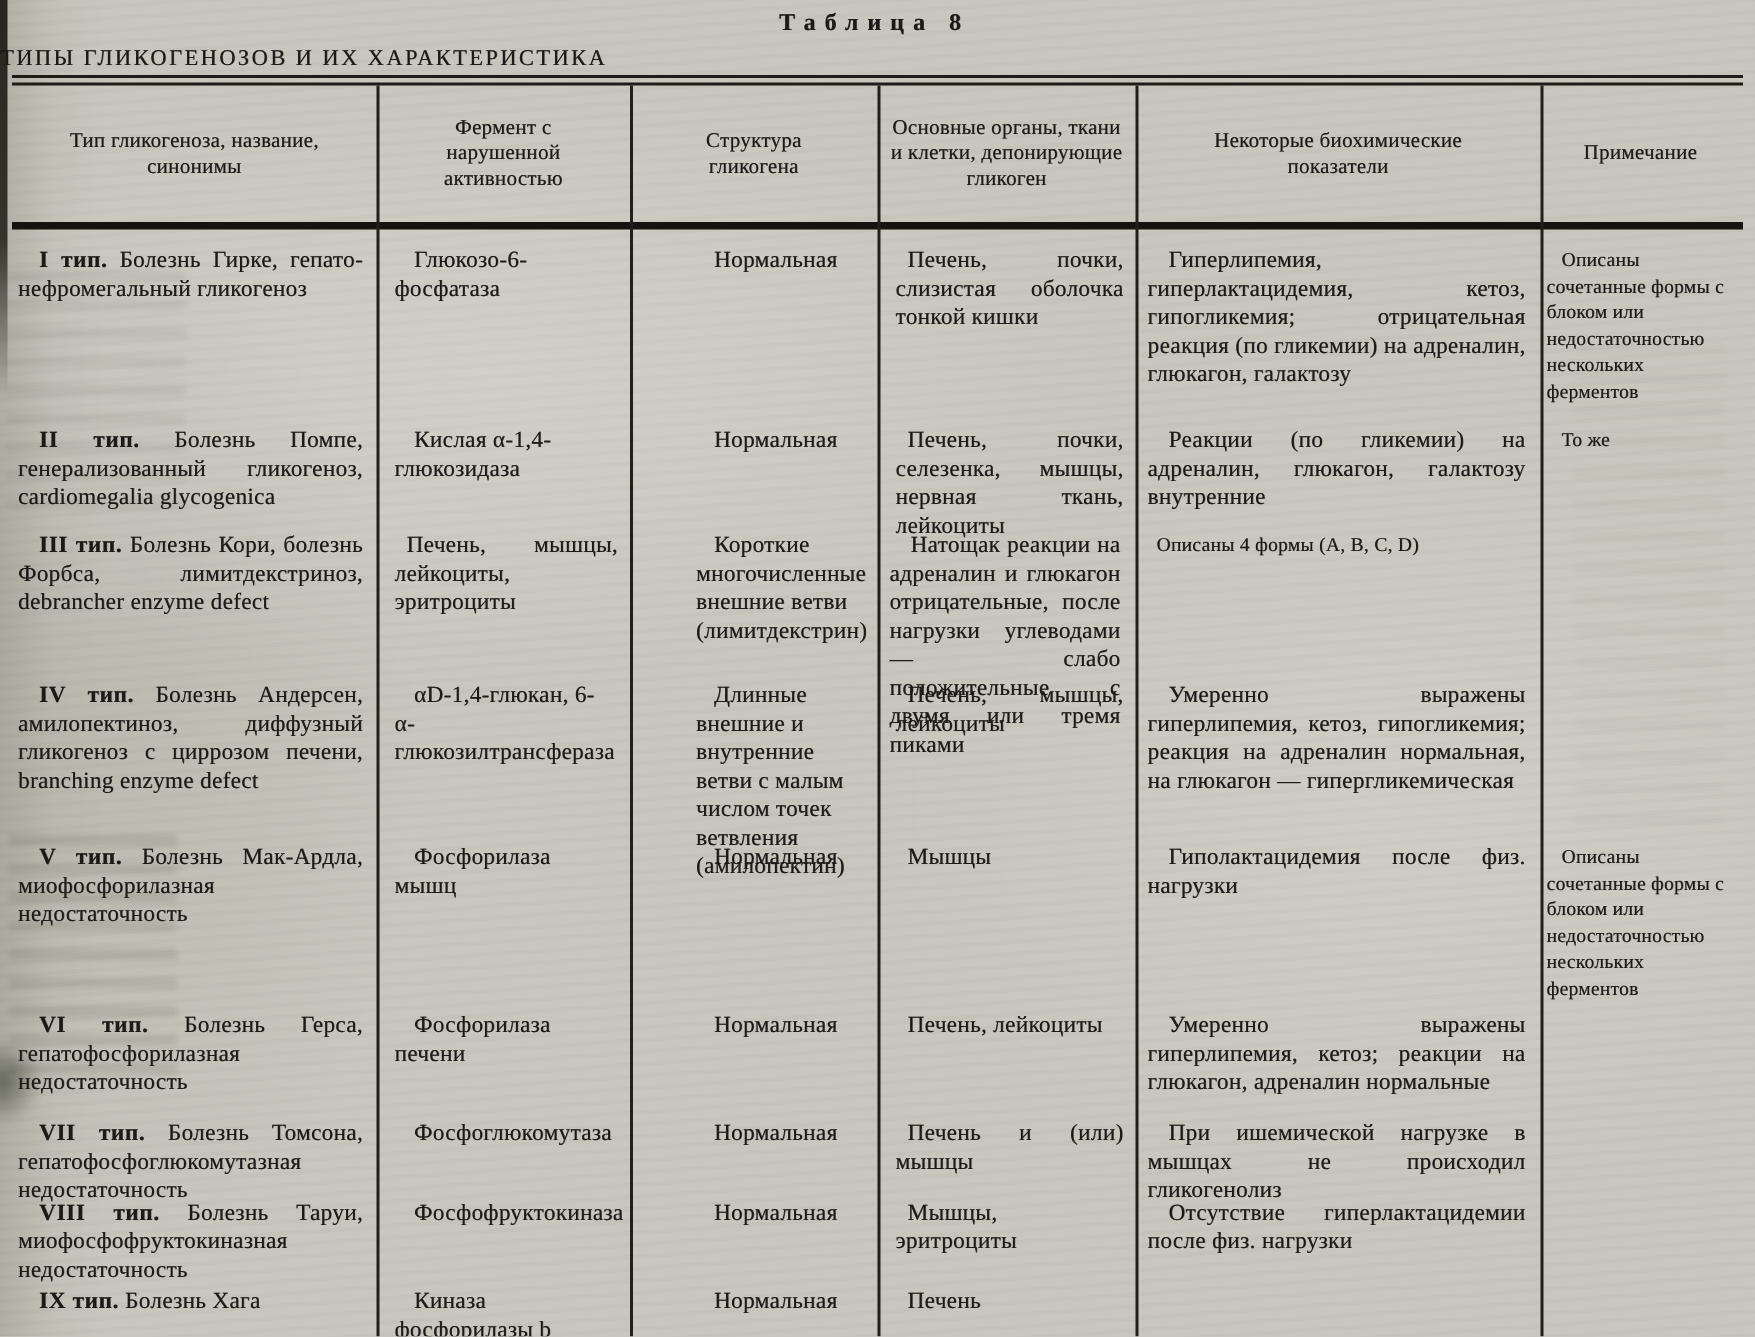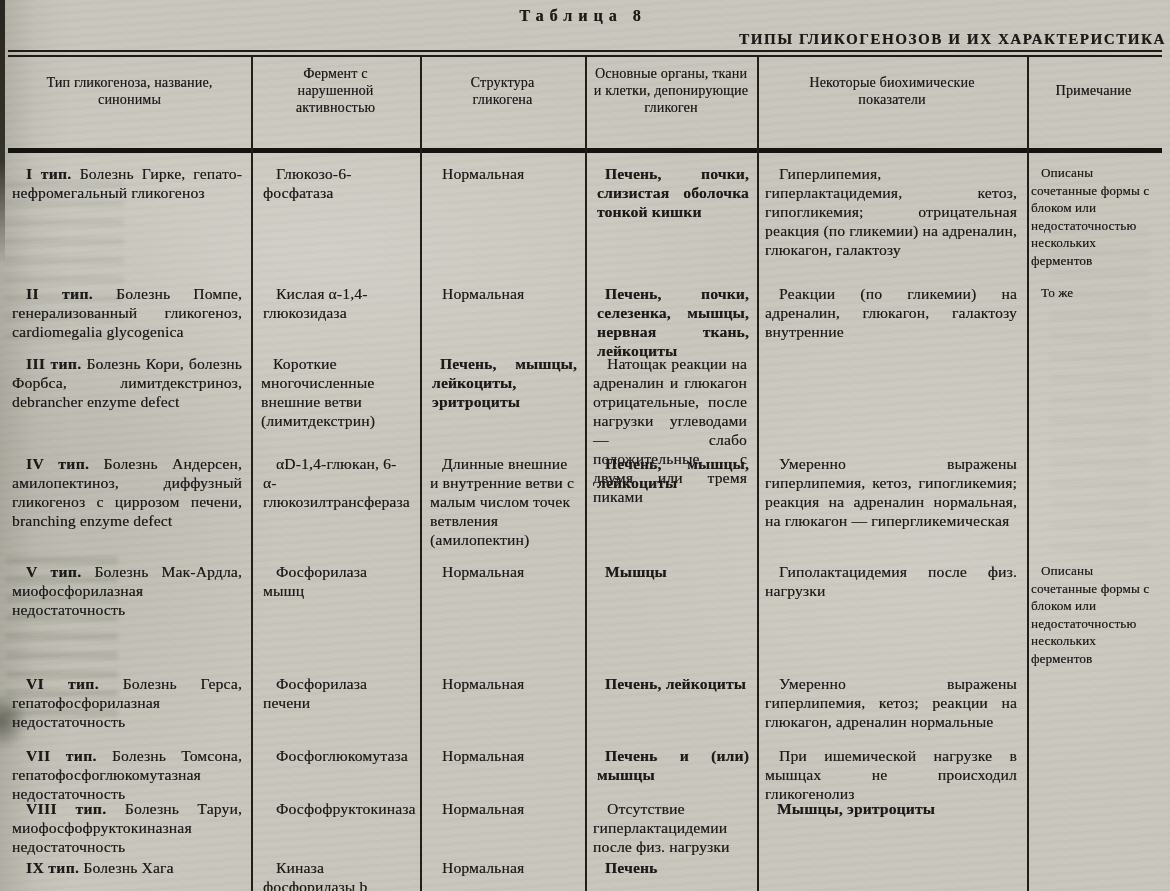--- a/index.html
+++ b/index.html
@@ -32,36 +32,36 @@
     background:radial-gradient(ellipse at 20% 50%, rgba(38,44,30,0.55), transparent 70%);}
   .smudge.s4{left:1050px;top:230px;width:100px;height:320px;opacity:.35;filter:blur(2px);
     background:repeating-linear-gradient(0deg, rgba(80,84,70,0.10) 0 7px, transparent 7px 21px);}
 
   .title{
     position:absolute;left:0;top:7px;width:1166px;text-align:center;
     font-weight:bold;font-size:16px;letter-spacing:6px;
     text-shadow:0.3px 0.3px 0.4px rgba(20,20,18,0.6);
   }
   .subtitle{
-    position:absolute;left:0;top:31px;width:1166px;text-align:right;
-    font-weight:bold;font-size:15px;letter-spacing:1.6px;
+    position:absolute;left:0;top:31px;width:1166px;text-align:left;
+    font-weight:normal;font-size:15px;letter-spacing:1.6px;
     text-shadow:0.3px 0.3px 0.4px rgba(20,20,18,0.6);
   }
   .double-rule{
     position:absolute;left:8px;top:50px;width:1154px;height:3px;
     border-top:2px solid #1d1c19;border-bottom:2px solid #1d1c19;
   }
   .thick-rule{
     position:absolute;left:8px;top:148px;width:1154px;height:5px;background:#141310;
   }
   .vline{position:absolute;top:57px;height:834px;width:2px;background:#201f1b;}
   .vl1{left:251px}.vl2{left:420px}.vl3{left:585px}.vl4{left:757px}.vl5{left:1027px}
 
   .thead{
-    position:absolute;left:8px;top:45px;width:1152px;height:91px;
+    position:absolute;left:8px;top:57px;width:1152px;height:91px;
     display:grid;grid-template-columns:243px 169px 165px 172px 270px 133px;
   }
   .thead .hcell{
     display:flex;align-items:center;justify-content:center;text-align:center;
     font-size:14px;line-height:17px;letter-spacing:0.2px;
     text-shadow:0.3px 0.3px 0.3px rgba(20,20,18,0.55);
   }
   .thead .hcell>span{display:block;}
   .hc1>span{max-width:182px}.hc2>span{max-width:138px}.hc3>span{max-width:108px}
   .hc4>span{max-width:158px}.hc5>span{max-width:196px}.hc6>span{max-width:120px}
@@ -74,22 +74,22 @@
     display:grid;grid-template-columns:243px 169px 165px 172px 270px 133px;
     align-items:start;
   }
   .cell{
     font-size:15.5px;line-height:19px;letter-spacing:0.2px;
     text-shadow:0.3px 0.3px 0.35px rgba(20,20,18,0.55);
   }
   .c1{padding:0 9px 0 4px;text-align:justify;text-indent:14px;}
   .c1 b{letter-spacing:0.4px;font-family:Liberation Serif, serif;}
   .c2{padding:0 10px 0 12px;text-indent:13px;}
-  .c3{padding:0 8px 0 10px;text-indent:12px;}
-  .c4{padding:0 8px 0 12px;text-indent:8px;text-align:justify;font-weight:bold;}
+  .c3{padding:0 8px 0 10px;text-indent:12px;margin-left:34px;}
+  .c4{padding:0 8px 0 12px;text-indent:8px;text-align:justify;}
   .c5{padding:0 10px 0 8px;text-indent:14px;text-align:justify;}
   .c6{padding:0 2px 0 4px;text-indent:10px;font-size:13px;line-height:17.5px;}
 </style>
 </head>
 <body>
 
 <div class="paper"></div>
 <div class="edge-strip"></div>
 <div class="smudge s1"></div>
 <div class="smudge s2"></div>
@@ -144,23 +144,24 @@
     <div class="cell c1"><b>II тип.</b> <span>Болезнь Помпе, генерализованный гликогеноз, cardiomegalia glycogenica</span></div>
     <div class="cell c2">Кислая α-1,4-глюкозидаза</div>
     <div class="cell c3">Нормальная</div>
     <div class="cell c4">Печень, почки, селезенка, мышцы, нервная ткань, лейкоциты</div>
     <div class="cell c5">Реакции (по гликемии) на адреналин, глюкагон, галактозу внутренние</div>
     <div class="cell c6">То же</div>
   </div>
 
   <div class="row" style="top:200px">
     <div class="cell c1"><b>III тип.</b> <span>Болезнь Кори, болезнь Форбса, лимитдекстриноз, debrancher enzyme defect</span></div>
+    <div class="cell c4">Печень, мышцы, лейкоциты, эритроциты</div>
     <div class="cell c3">Короткие многочисленные внешние ветви (лимитдекстрин)</div>
-    <div class="cell c4">Печень, мышцы, лейкоциты, эритроциты</div>
     <div class="cell c5">Натощак реакции на адреналин и глюкагон отрицательные, после нагрузки углеводами — слабо положительные с двумя или тремя пиками</div>
+    <div class="cell c6">Описаны 4 формы (A, B, C, D)</div>
   </div>
 
   <div class="row" style="top:300px">
     <div class="cell c1"><b>IV тип.</b> <span>Болезнь Андерсен, амилопектиноз, диффузный гликогеноз с циррозом печени, branching enzyme defect</span></div>
     <div class="cell c2">αD-1,4-глюкан, 6-α-глюкозилтрансфераза</div>
     <div class="cell c3">Длинные внешние и внутренние ветви с малым числом точек ветвления (амилопектин)</div>
     <div class="cell c4">Печень, мышцы, лейкоциты</div>
     <div class="cell c5">Умеренно выражены гиперлипемия, кетоз, гипогликемия; реакция на адреналин нормальная, на глюкагон — гипергликемическая</div>
     <div class="cell c6"></div>
   </div>
@@ -189,22 +190,22 @@
     <div class="cell c3">Нормальная</div>
     <div class="cell c4">Печень и (или) мышцы</div>
     <div class="cell c5">При ишемической нагрузке в мышцах не происходил гликогенолиз</div>
     <div class="cell c6"></div>
   </div>
 
   <div class="row" style="top:645px">
     <div class="cell c1"><b>VIII тип.</b> <span>Болезнь Таруи, миофосфофруктокиназная недостаточность</span></div>
     <div class="cell c2">Фосфофруктокиназа</div>
     <div class="cell c3">Нормальная</div>
+    <div class="cell c4">Мышцы, эритроциты</div>
     <div class="cell c5">Отсутствие гиперлактацидемии после физ. нагрузки</div>
-    <div class="cell c4">Мышцы, эритроциты</div>
     <div class="cell c6"></div>
   </div>
 
   <div class="row" style="top:704px">
     <div class="cell c1"><b>IX тип.</b> <span>Болезнь Хага</span></div>
     <div class="cell c2">Киназа фосфорилазы b</div>
     <div class="cell c3">Нормальная</div>
     <div class="cell c4">Печень</div>
     <div class="cell c5"></div>
     <div class="cell c6"></div>

